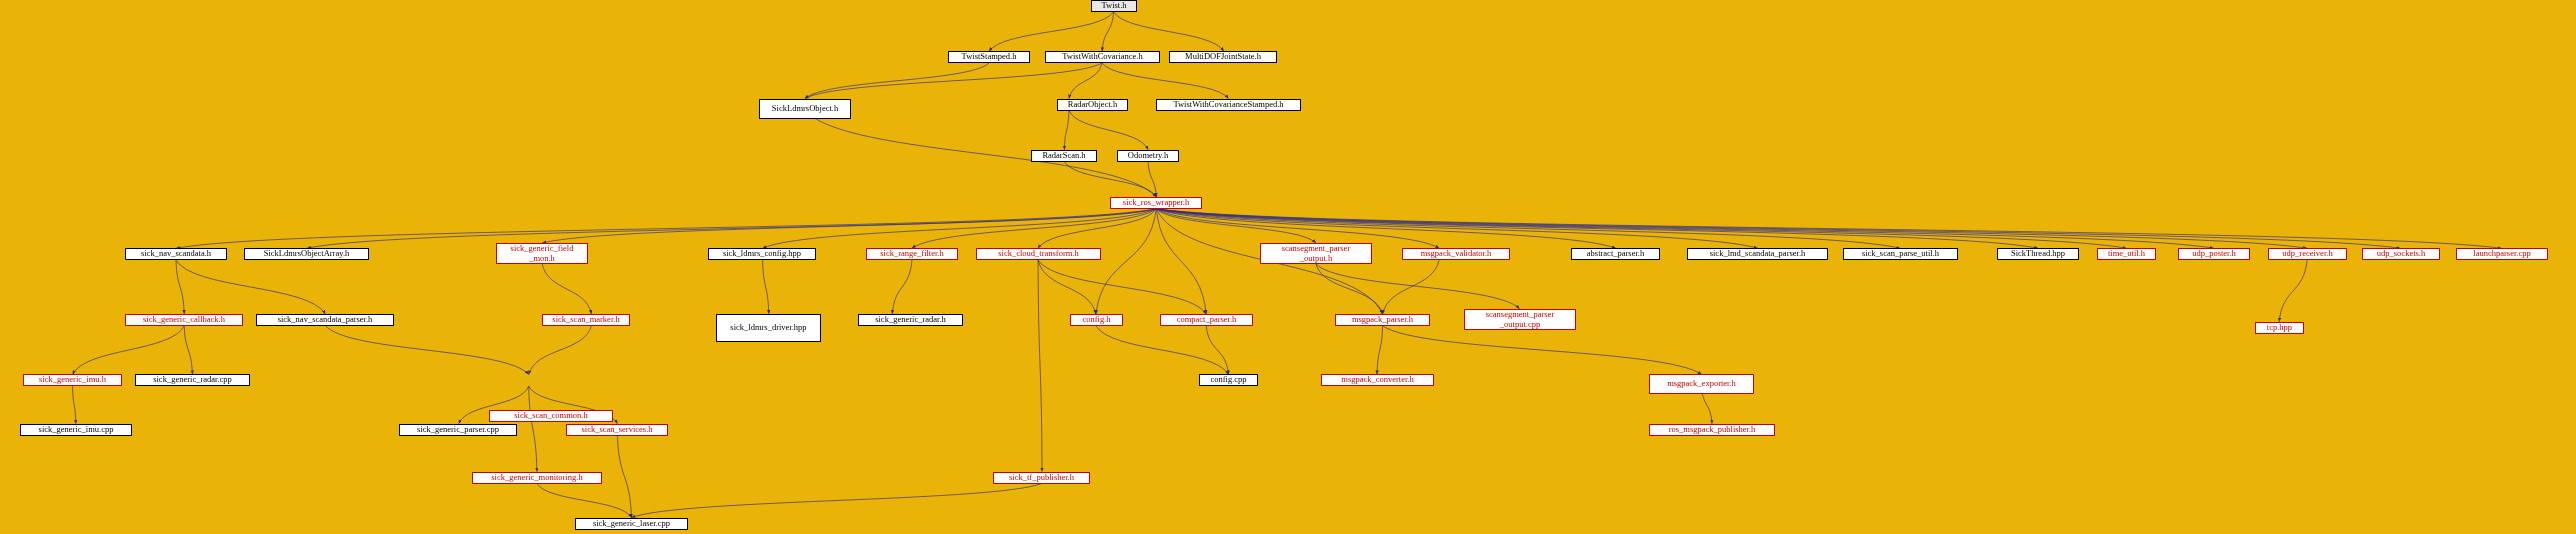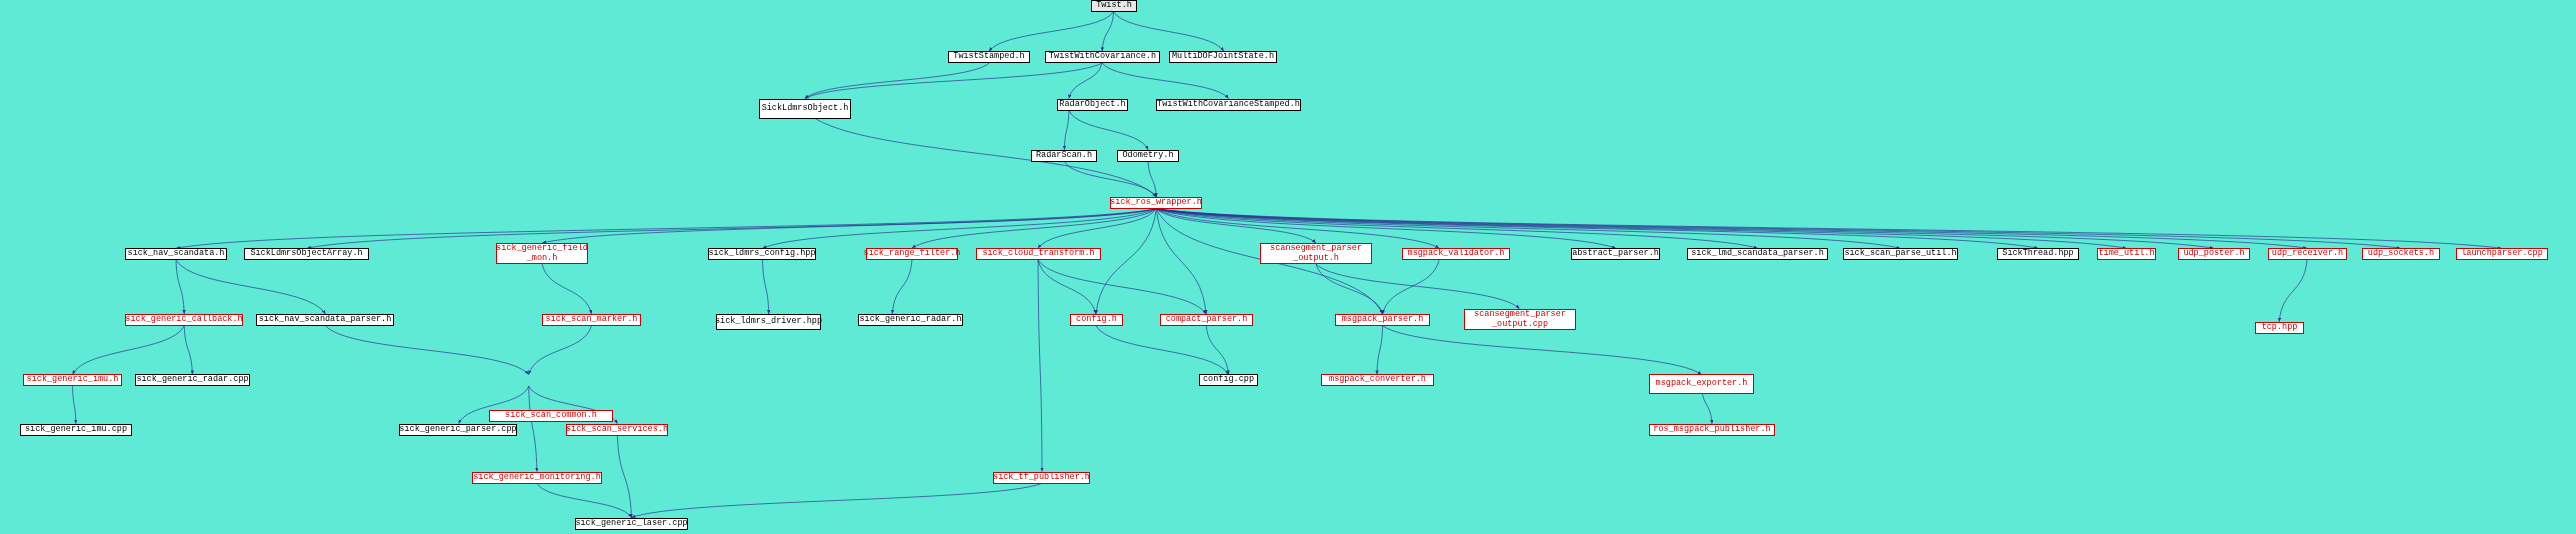--- a/index.html
+++ b/index.html
@@ -4,22 +4,22 @@
 <style>
   html, body {
     margin: 0;
     padding: 0;
     background: #ffffff;
   }
   #canvas {
     position: relative;
     width: 2576px;
     height: 534px;
-    background: #5eead4;
-    font-family: Liberation Mono, monospace;
+    background: #eab308;
+    font-family: Liberation Serif, serif;
     overflow: hidden;
   }
   #edges {
     position: absolute;
     left: 0;
     top: 0;
     width: 2576px;
     height: 534px;
     pointer-events: none;
   }
@@ -143,22 +143,22 @@
     <div class="node black" style="left: 1687px; top: 248px; width: 141px; height: 12px;">sick_lmd_scandata_parser.h</div>
     <div class="node black" style="left: 1843px; top: 248px; width: 115px; height: 12px;">sick_scan_parse_util.h</div>
     <div class="node black" style="left: 1997px; top: 248px; width: 82px; height: 12px;">SickThread.hpp</div>
     <div class="node" style="left: 2097px; top: 248px; width: 59px; height: 12px;">time_util.h</div>
     <div class="node" style="left: 2178px; top: 248px; width: 72px; height: 12px;">udp_poster.h</div>
     <div class="node" style="left: 2268px; top: 248px; width: 79px; height: 12px;">udp_receiver.h</div>
     <div class="node" style="left: 2362px; top: 248px; width: 78px; height: 12px;">udp_sockets.h</div>
     <div class="node" style="left: 2456px; top: 248px; width: 92px; height: 12px;">launchparser.cpp</div>
     <div class="node" style="left: 125px; top: 314px; width: 118px; height: 12px;">sick_generic_callback.h</div>
     <div class="node black" style="left: 256px; top: 314px; width: 138px; height: 12px;">sick_nav_scandata_parser.h</div>
-    <div class="node" style="left: 542px; top: 314px; width: 99px; height: 12px;">sick_scan_marker.h</div>
-    <div class="node black" style="left: 716px; top: 314px; width: 105px; height: 16px;">sick_ldmrs_driver.hpp</div>
+    <div class="node" style="left: 542px; top: 314px; width: 88px; height: 12px;">sick_scan_marker.h</div>
+    <div class="node black" style="left: 716px; top: 314px; width: 105px; height: 28px;">sick_ldmrs_driver.hpp</div>
     <div class="node black" style="left: 840px; top: 314px; width: 105px; height: 12px; margin-left: 18px;">sick_generic_radar.h</div>
     <div class="node" style="left: 1070px; top: 314px; width: 53px; height: 12px;">config.h</div>
     <div class="node" style="left: 1160px; top: 314px; width: 93px; height: 12px;">compact_parser.h</div>
     <div class="node" style="left: 1335px; top: 314px; width: 95px; height: 12px;">msgpack_parser.h</div>
     <div class="node" style="left: 1464px; top: 309px; width: 112px; height: 21px;">scansegment_parser
 _output.cpp</div>
     <div class="node" style="left: 23px; top: 374px; width: 99px; height: 12px;">sick_generic_imu.h</div>
     <div class="node black" style="left: 135px; top: 374px; width: 115px; height: 12px;">sick_generic_radar.cpp</div>
     <div class="node" style="left: 489px; top: 374px; width: 124px; height: 12px; margin-top: 36px;">sick_scan_common.h</div>
     <div class="node black" style="left: 1199px; top: 374px; width: 59px; height: 12px;">config.cpp</div>

